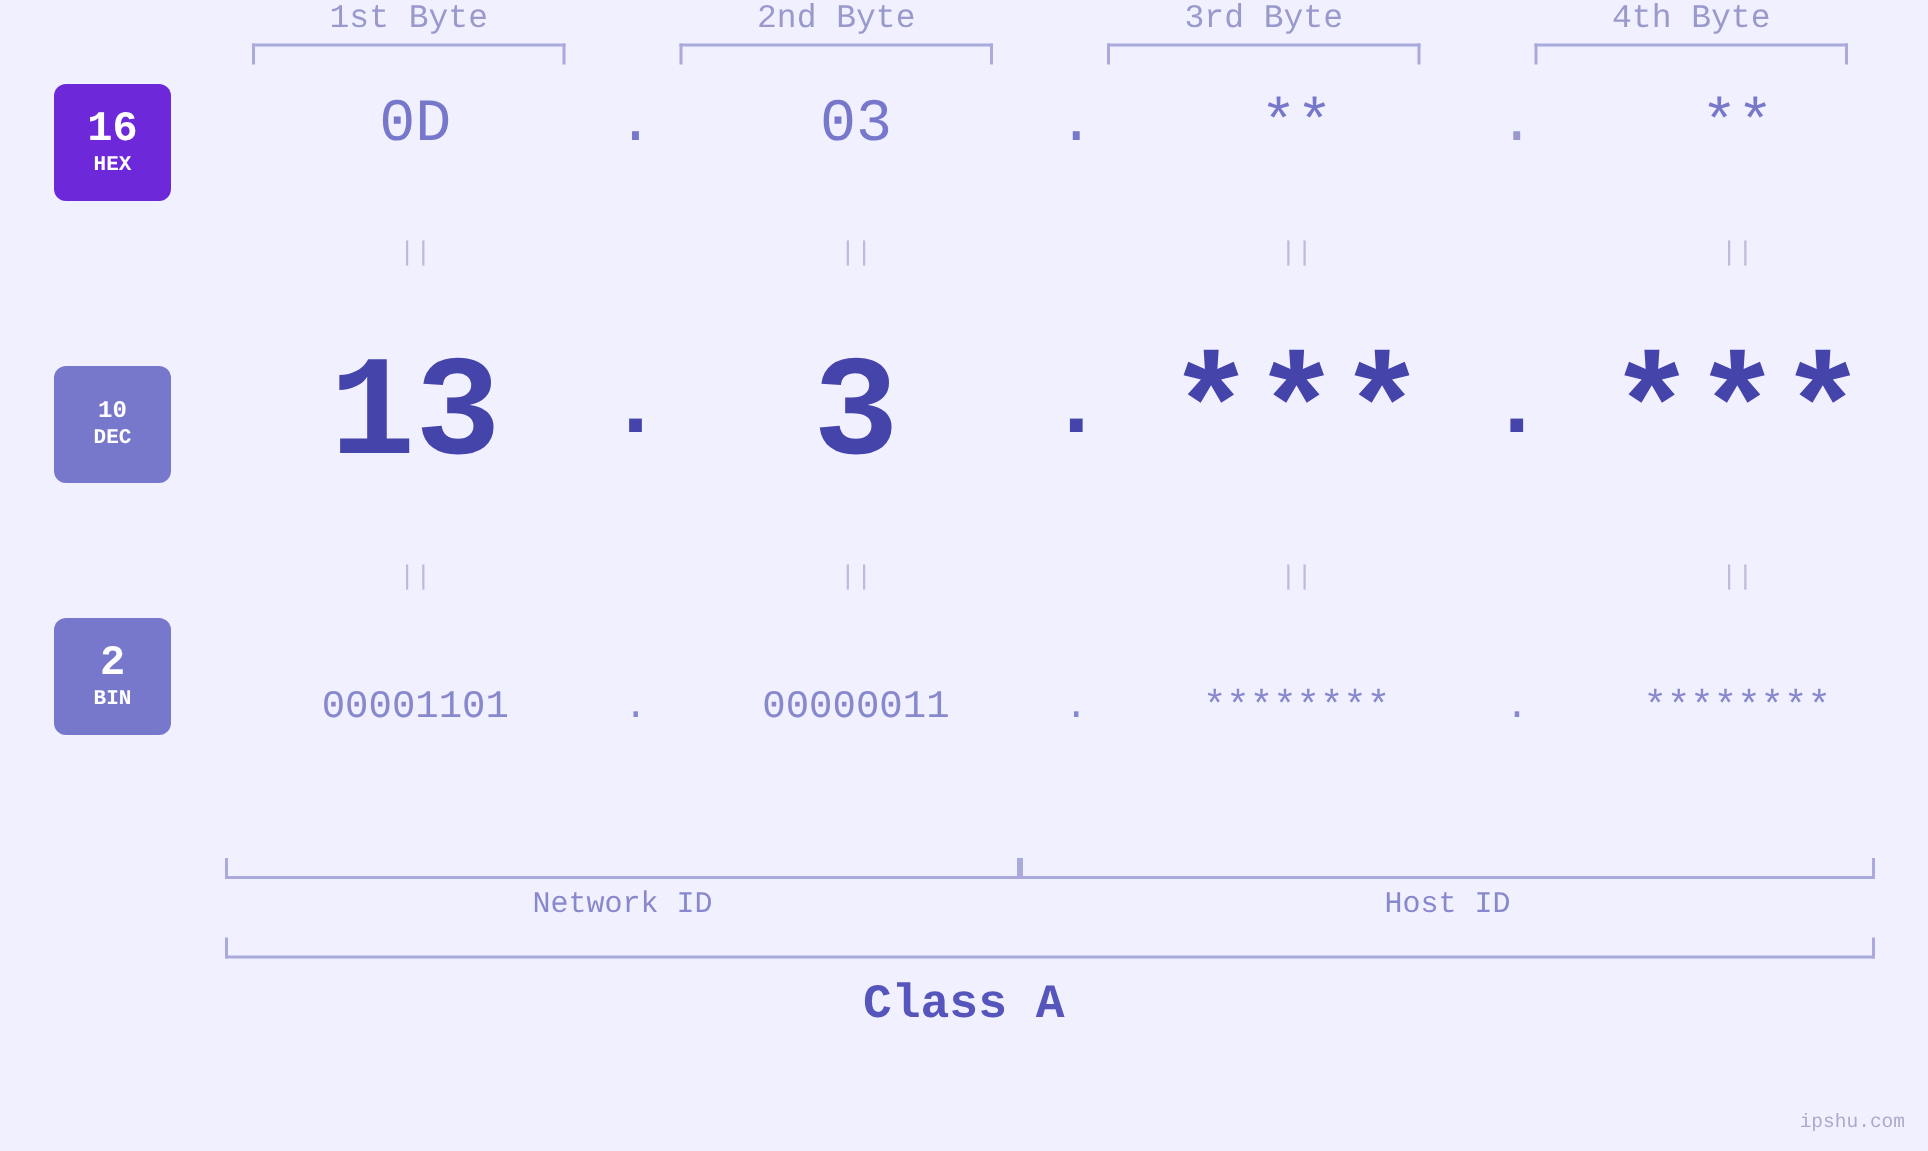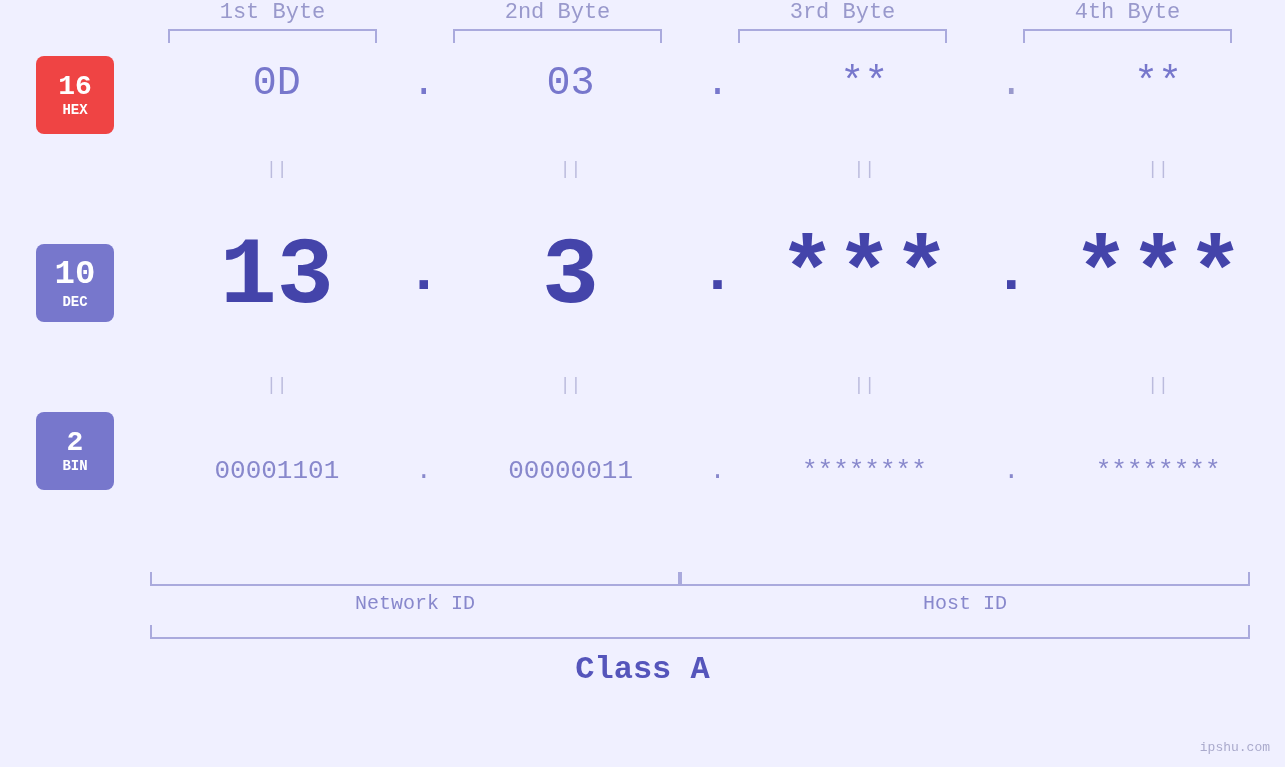--- a/index.html
+++ b/index.html
@@ -52,29 +52,29 @@
     <div style="width:40px;"></div>
     <div style="flex:1; display:flex; justify-content:center;">
       <div style="width:85%; height:14px; border-top:2px solid #aaaadd; border-left:2px solid #aaaadd; border-right:2px solid #aaaadd;"></div>
     </div>
   </div>
 
   <div style="display:flex; width:1285px; margin-top:8px;">
 
     <div style="width:150px; display:flex; flex-direction:column; align-items:center; justify-content:space-around; padding: 0 0 80px 0; gap:0;">
 
-      <div style="background:#ef4444; color:white; border-radius:8px; width:78px; height:78px; display:flex; flex-direction:column; align-items:center; justify-content:center; margin-top:5px;">
+      <div style="background:#6d28d9; color:white; border-radius:8px; width:78px; height:78px; display:flex; flex-direction:column; align-items:center; justify-content:center; margin-top:5px;">
         <span style="font-size:28px; font-weight:bold; font-family:'Courier New',monospace; line-height:1.1;">16</span>
         <span style="font-size:14px; font-weight:bold; font-family:'Courier New',monospace;">HEX</span>
       </div>
 
       <div style="height:110px;"></div>
 
       <div style="background:#7777cc; color:white; border-radius:8px; width:78px; height:78px; display:flex; flex-direction:column; align-items:center; justify-content:center;">
-        <span style="font-size:34px; font-weight:bold; font-family:'Courier New',monospace; line-height:1.1;">10</span>
+        <span style="font-size:16px; font-weight:bold; font-family:'Courier New',monospace; line-height:1.1;">10</span>
         <span style="font-size:14px; font-weight:bold; font-family:'Courier New',monospace;">DEC</span>
       </div>
 
       <div style="height:90px;"></div>
 
       <div style="background:#7777cc; color:white; border-radius:8px; width:78px; height:78px; display:flex; flex-direction:column; align-items:center; justify-content:center;">
         <span style="font-size:28px; font-weight:bold; font-family:'Courier New',monospace; line-height:1.1;">2</span>
         <span style="font-size:14px; font-weight:bold; font-family:'Courier New',monospace;">BIN</span>
       </div>
 

